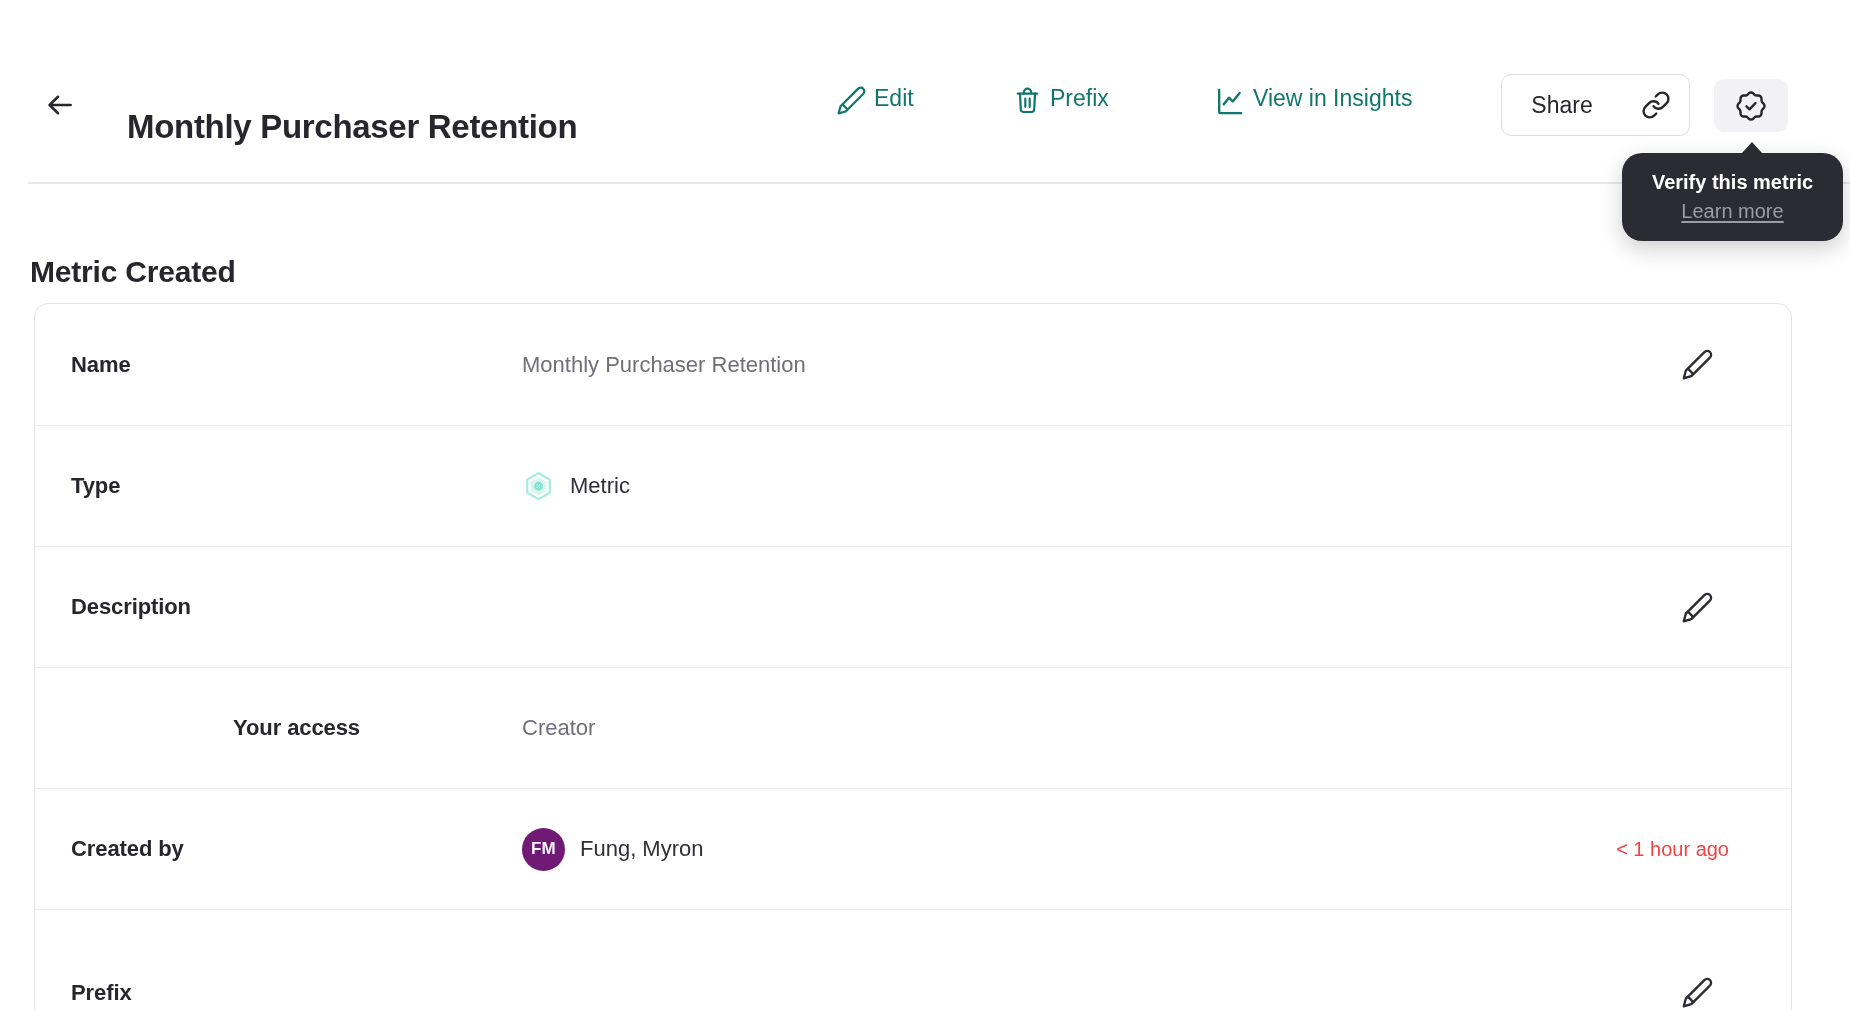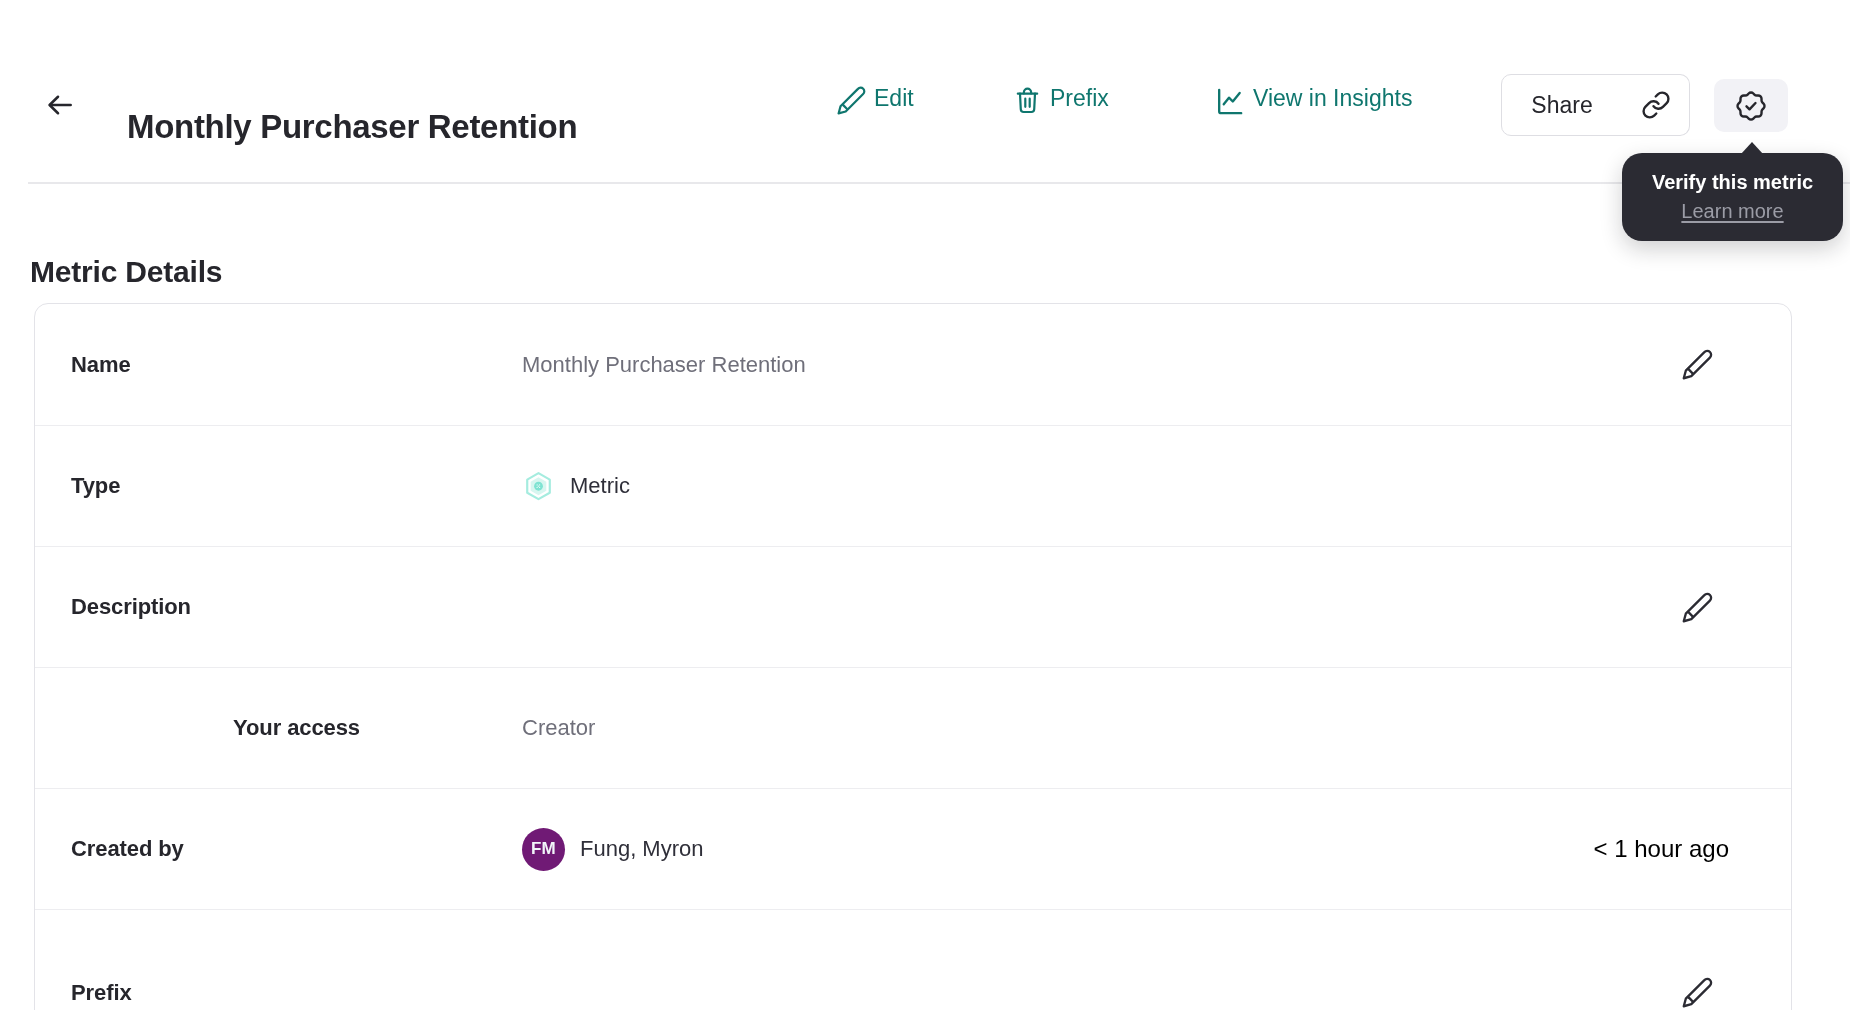--- a/index.html
+++ b/index.html
@@ -120,21 +120,21 @@
   .value-gray { color: #6f6f7a; }
   .value-dark { color: #2f2f39; }
   .row-edit-btn {
     position: absolute; right: 74px; top: 50%; transform: translateY(-50%);
     width: 40px; height: 40px; border: none; background: transparent;
     display: flex; align-items: center; justify-content: center;
     color: #2b2b33; cursor: pointer;
   }
   .row-timestamp {
     position: absolute; right: 62px; top: 50%; transform: translateY(-50%);
-    font-size: 24px; color: #000000; white-space: nowrap;
+    font-size: 20px; color: #ef4444; white-space: nowrap;
   }
   .avatar {
     width: 43px; height: 43px; border-radius: 50%;
     background: #701a75; color: #f1f5f9;
     font-size: 17px; font-weight: 700; letter-spacing: 0.3px;
     display: flex; align-items: center; justify-content: center;
     flex: none;
   }
 </style>
 </head>
@@ -207,21 +207,21 @@
     </span>
   </button>
 
   <div class="header-divider"></div>
 
   <div class="tooltip">
     <div class="tooltip-title">Verify this metric</div>
     <a class="tooltip-link">Learn more</a>
   </div>
 
-  <h2 class="section-title">Metric Details</h2>
+  <h2 class="section-title">Metric Created</h2>
 
   <div class="card">
 
     <div class="detail-row" style="height:122px;">
       <div class="row-label">Name</div>
       <div class="row-value">
         <span class="value-gray">Monthly Purchaser Retention</span>
       </div>
       <button class="row-edit-btn">
         <span>

